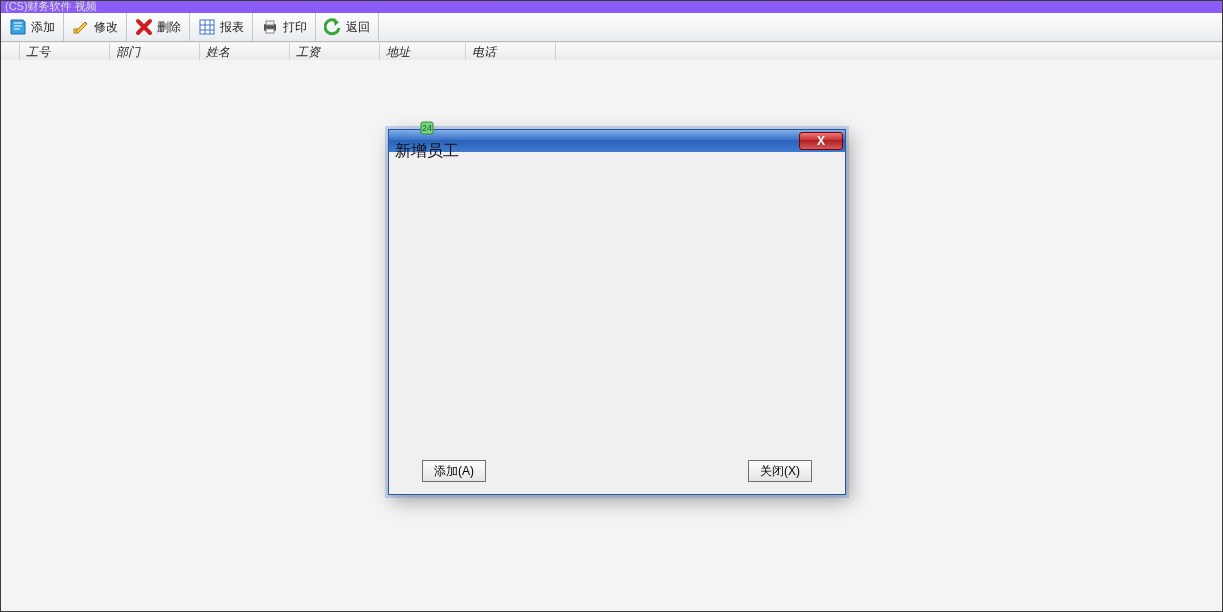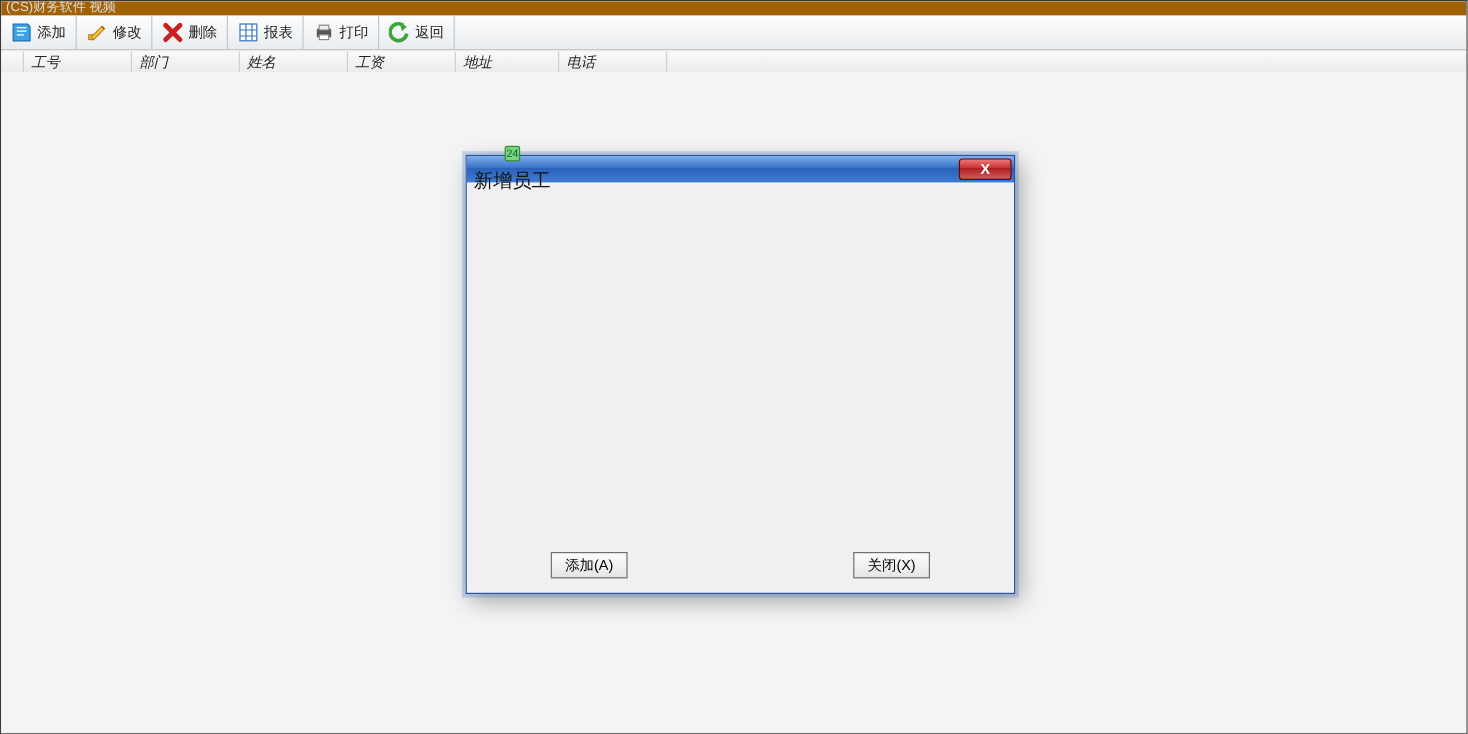--- a/index.html
+++ b/index.html
@@ -1,19 +1,19 @@
 <!DOCTYPE html>
 <html><head>
 <meta charset="utf-8">
 <style>
   html,body{margin:0;padding:0;font-family:"Microsoft YaHei","SimSun",Arial,sans-serif;font-size:12px;background:#fff;color:#000;}
   body{width:1223px;height:612px;overflow:hidden;border:1px solid #3a3a3a;box-sizing:border-box;position:relative;}
 
   
-  .titlebar{height:12px;background:#a16207;color:#ddd;padding:0 4px;line-height:10px;font-size:11px;overflow:hidden;}
+  .titlebar{height:12px;background:#8b5cf6;color:#ddd;padding:0 4px;line-height:10px;font-size:11px;overflow:hidden;}
 
   
   .toolbar{height:28px;background:linear-gradient(#fdfdfd,#e9ecef);border-bottom:1px solid #b9b9b9;display:flex;align-items:stretch;}
   .tb-btn{display:flex;align-items:center;gap:4px;padding:0 8px;border-right:1px solid #c0c8d0;cursor:pointer;}
   .tb-icon{width:18px;height:18px;display:inline-block;}
   .tb-label{font-size:12px;color:#222;}
 
   
   .grid{border-bottom:1px solid #d0d0d0;}
   .grid-header{display:flex;height:18px;background:linear-gradient(#fafafa,#eaeaea);border-top:1px solid #eee;font-style:italic;}
@@ -33,21 +33,21 @@
   .dlg-caption{color:#111;font-size:16px;}
   .dlg-close{width:42px;height:16px;border-radius:3px;border:1px solid #7a0000;
              background:linear-gradient(#e77,#c73030 45%,#b02020 46%,#d35a5a);
              display:flex;align-items:center;justify-content:center;color:#fff;cursor:pointer;font-weight:bold;}
   .dlg-body{position:absolute;left:8px;right:8px;top:30px;bottom:50px;}
   .groupbox{position:absolute;left:0;right:0;top:0;bottom:0;border:1px solid #d5d5d5;padding:14px 12px 8px 12px;}
   .groupbox-legend{position:absolute;left:10px;top:-8px;background:#f0f0f0;padding:0 4px;font-size:12px;color:#222;}
   .form-row{display:flex;align-items:center;margin-bottom:12px;}
   .form-label{width:58px;text-align:left;font-size:12px;color:#222;}
   .form-input{width:156px;height:17px;border:1px solid #7a7a7a;background:#fff;font-size:12px;padding:0 3px;outline:none;}
-  .dlg-buttons{position:absolute;left:0;right:0;bottom:12px;display:flex;justify-content:space-between;padding:0 70px;}
+  .dlg-buttons{position:absolute;left:0;right:0;bottom:12px;display:flex;justify-content:space-between;padding:0 33px;}
   .dlg-btn{min-width:64px;height:22px;border:1px solid #707070;background:linear-gradient(#fdfdfd,#e5e5e5);
            font-size:12px;cursor:pointer;padding:0 10px;}
 </style>
 </head>
 <body>
 
 <div class="titlebar">
   <span>(CS)财务软件 视频</span>
 </div>
 

